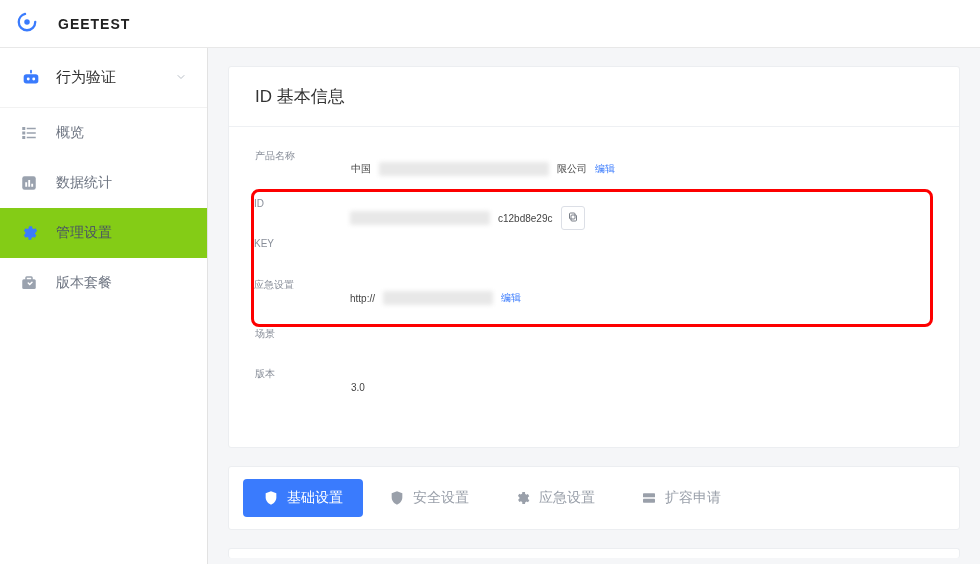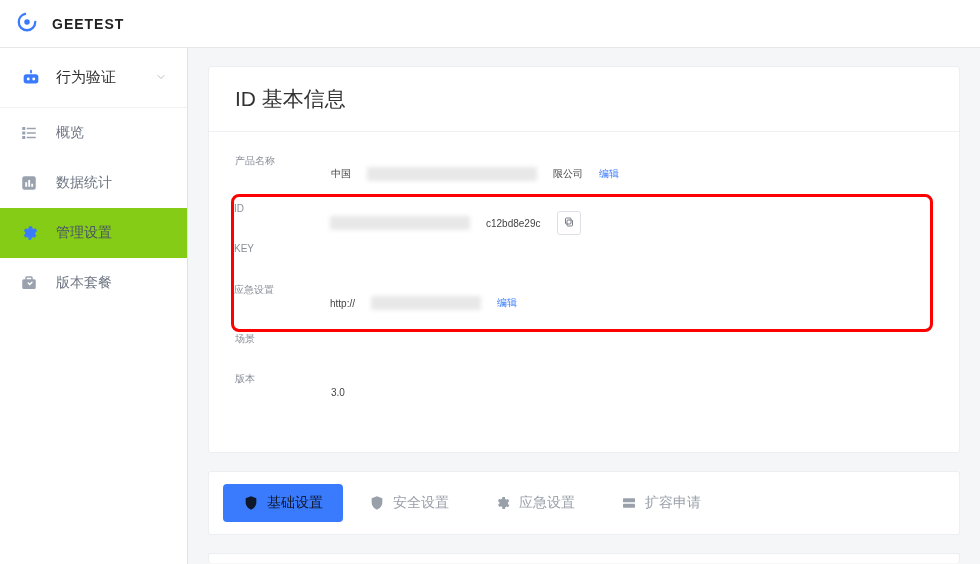--- a/index.html
+++ b/index.html
@@ -17,36 +17,36 @@
   .topbar {
     height: 48px;
     border-bottom: 1px solid #e8e8e8;
     display: flex;
     align-items: center;
     padding: 0 16px;
   }
   .brand {
     display: flex;
     align-items: center;
-    gap: 14px;
+    gap: 20px;
     font-weight: 700;
     letter-spacing: 1px;
     color: #222;
   }
   .brand svg { width: 22px; height: 22px; }
 
   
   .layout {
     display: flex;
     height: calc(100% - 48px);
   }
 
   
   .sidebar {
-    width: 188px;
+    width: 208px;
     border-right: 1px solid #ededed;
     background: #fff;
     position: relative;
   }
   .sidebar::after {
     
     content: "";
     position: absolute;
     top: 0; right: -1px; bottom: 0;
     width: 1px;
@@ -105,42 +105,42 @@
 
   .card {
     background: #fff;
     border: 1px solid #eceef1;
     border-radius: 3px;
     margin-bottom: 18px;
   }
   .card-header {
     padding: 18px 26px;
     border-bottom: 1px solid #eef0f3;
-    font-size: 21px;
+    font-size: 17px;
     color: #333;
   }
   .card-body {
     padding: 22px 26px 40px 26px;
   }
 
   .info-row {
     display: flex;
     min-height: 40px;
     font-size: 10px;
   }
   .info-label {
     width: 96px;
     color: #888e99;
     flex-shrink: 0;
   }
   .info-value {
     color: #444;
     display: flex;
     align-items: center;
-    gap: 16px;
+    gap: 8px;
   }
   .blur {
     display: inline-block;
     background: #e8e8e8;
     height: 14px;
     border-radius: 2px;
     filter: blur(2px);
   }
   .link {
     color: #3a7bfd;
@@ -179,21 +179,21 @@
     align-items: center;
     gap: 8px;
     padding: 10px 20px;
     border-radius: 4px;
     color: #9aa0aa;
     font-size: 14px;
     cursor: pointer;
   }
   .tab.active {
     background: #3a7bfd;
-    color: #0f172a;
+    color: #ffffff;
   }
   .tab .t-icon {
     width: 16px; height: 16px;
     display: inline-flex;
     align-items: center;
     justify-content: center;
   }
 </style>
 </head>
 <body>

